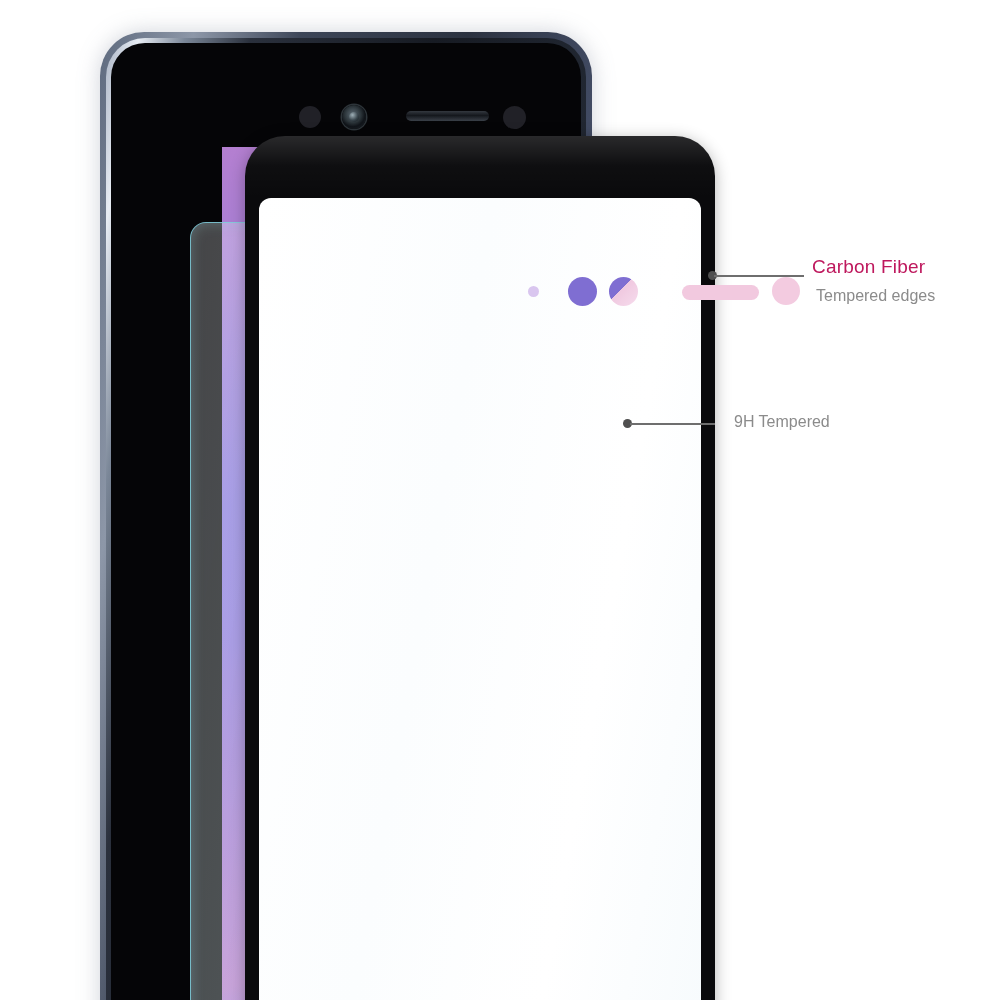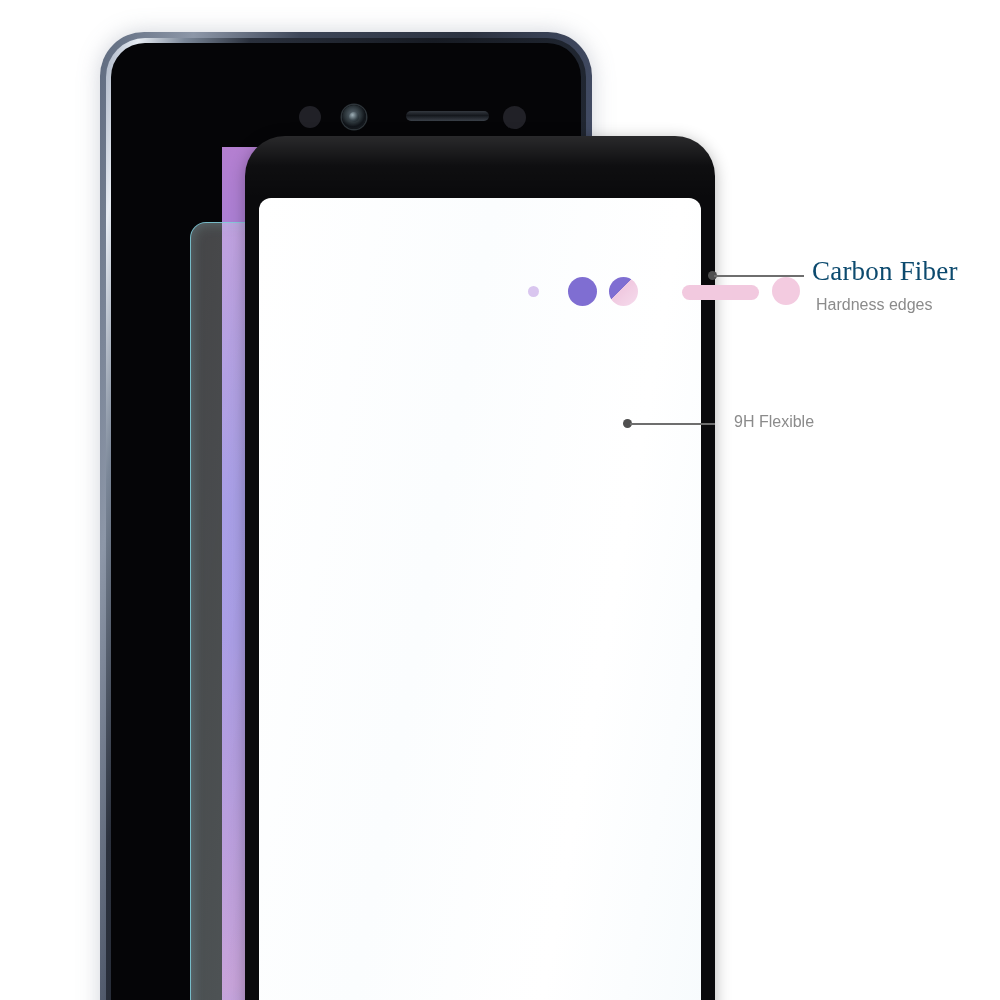--- a/index.html
+++ b/index.html
@@ -120,21 +120,21 @@
   .cut-c2{top:141px;left:364px;width:29px;height:29px;border-radius:50%;
     background:linear-gradient(135deg,#7f6ed2 0%,#7f6ed2 42%,#f0c9e0 43%,#f6dced 100%);}
   .cut-ear{top:149px;left:437px;width:77px;height:15px;border-radius:8px;background:#f2c9df;}
   .cut-c3{top:141px;left:527px;width:28px;height:28px;border-radius:50%;background:#f3cbe0;}
 
   
   .leader{position:absolute;height:1.6px;background:#6e6e6e;}
   .leader-dot{position:absolute;width:9px;height:9px;border-radius:50%;background:#4f4f4f;}
   .callout{position:absolute;}
   .callout .title{
-    font-size:27px;color:#0c4a6e;font-weight:400;letter-spacing:.2px;white-space:nowrap;font-family:Liberation Serif, serif;
+    font-size:19px;color:#be185d;font-weight:400;letter-spacing:.2px;white-space:nowrap;
   }
   .callout .sub{
     font-size:16px;color:#8b8b8b;font-weight:400;margin-top:9px;white-space:nowrap;
   }
   .c-carbon{left:812px;top:256px;}
   .c-carbon .sub{margin-left:4px;}
   .c-glass{left:722px;top:404px;}
   .c-glass .sub{margin-left:12px;}
 </style>
 </head>
@@ -180,22 +180,22 @@
     <div class="cut cut-c1"></div>
     <div class="cut cut-c2"></div>
     <div class="cut cut-ear"></div>
     <div class="cut cut-c3"></div>
   </div>
 
   <div class="leader-dot" style="left:708px;top:271px;"></div>
   <div class="leader" style="left:714px;top:275px;width:90px;"></div>
   <div class="callout c-carbon">
     <div class="title">Carbon Fiber</div>
-    <div class="sub">Hardness edges</div>
+    <div class="sub">Tempered edges</div>
   </div>
 
   <div class="leader-dot" style="left:623px;top:419px;"></div>
   <div class="leader" style="left:630px;top:423px;width:85px;"></div>
   <div class="callout c-glass">
-    <div class="sub">9H Flexible</div>
+    <div class="sub">9H Tempered</div>
   </div>
 
 </div>
 
 </body></html>

